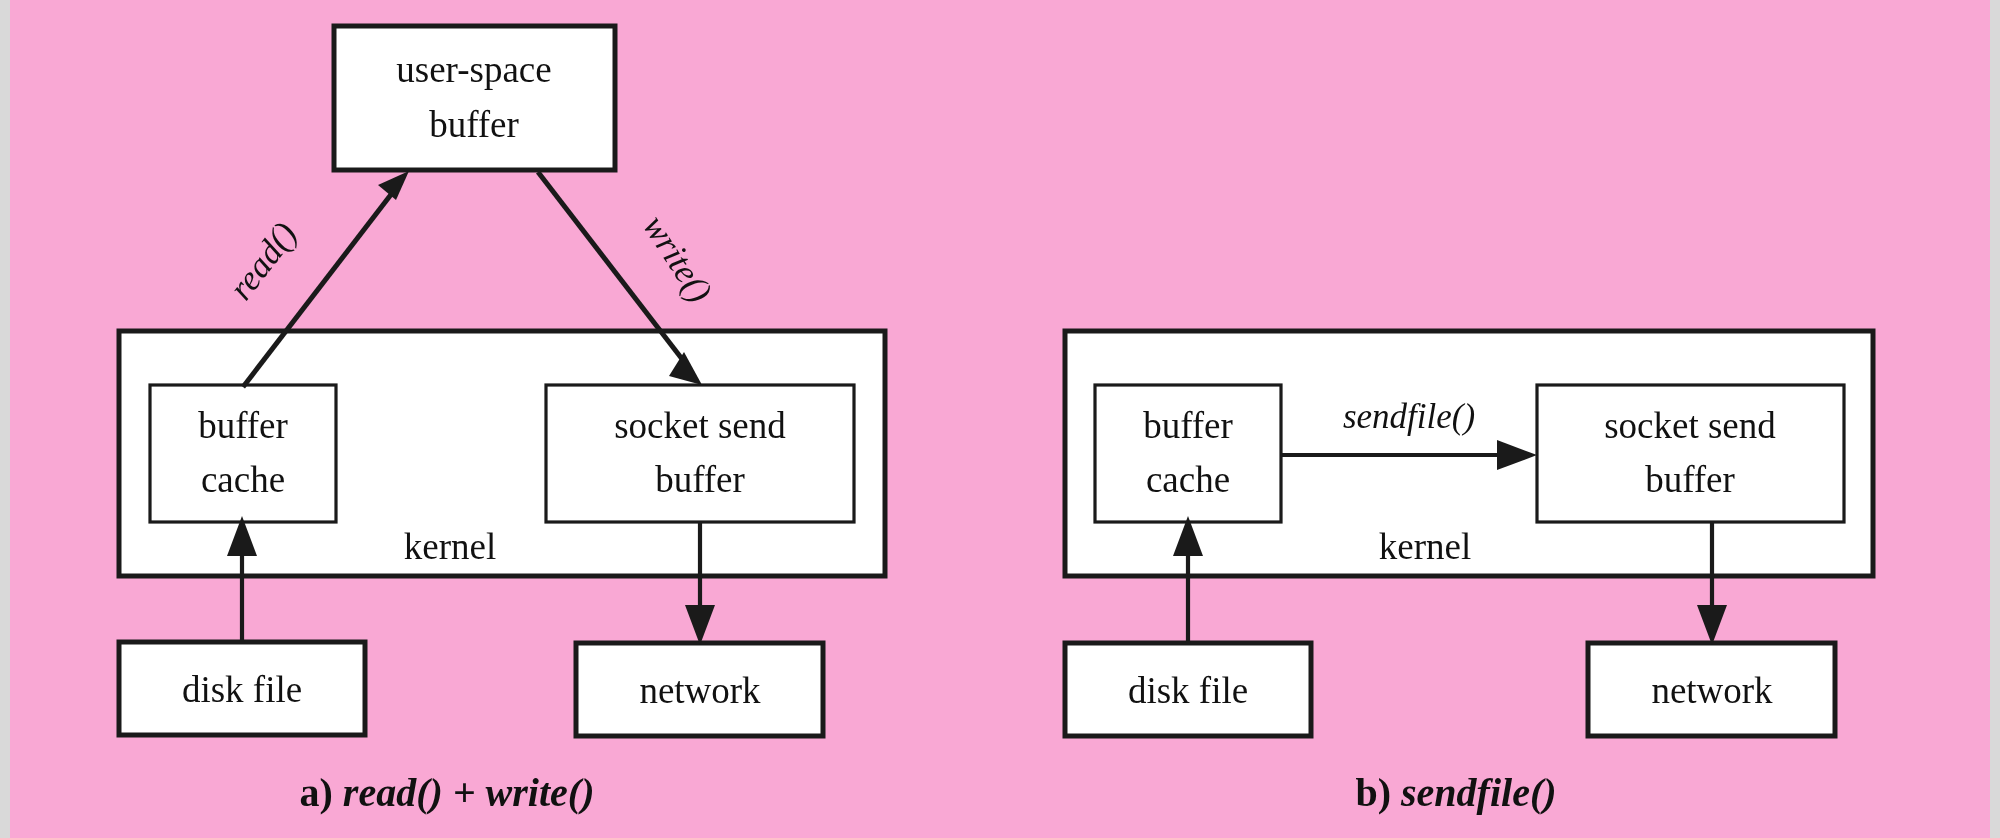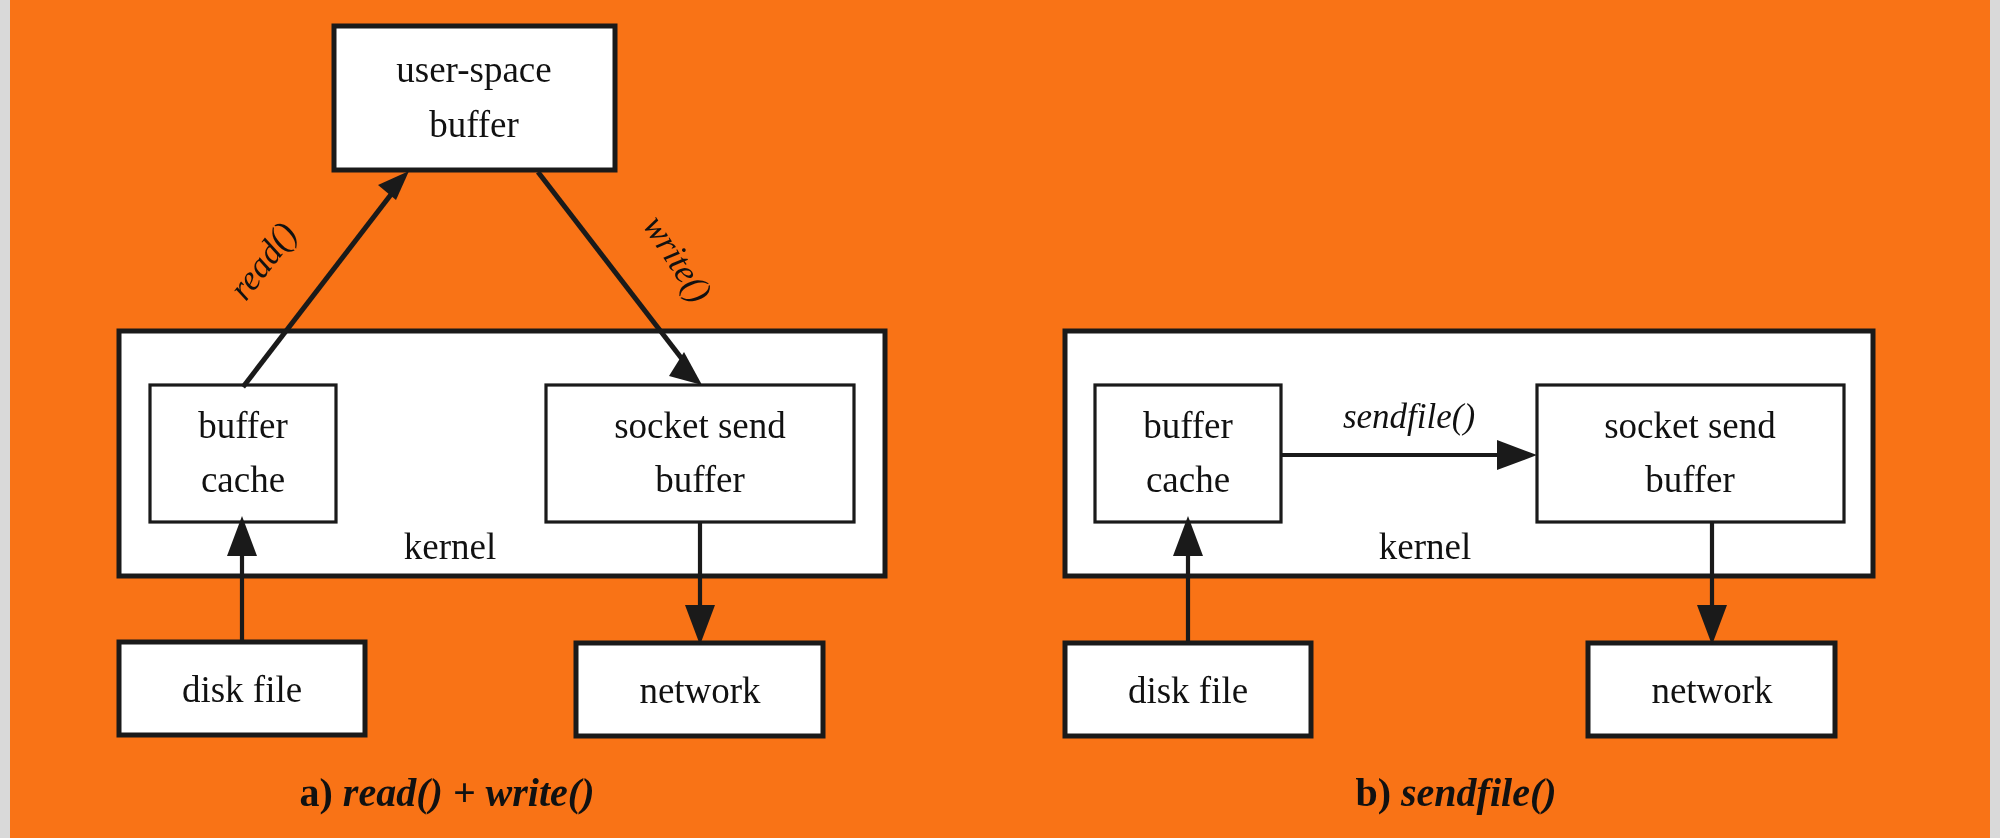--- a/index.html
+++ b/index.html
@@ -4,21 +4,21 @@
 <style>
   html, body {
     margin: 0;
     padding: 0;
     background: #ffffff;
   }
   #page {
     position: relative;
     width: 2000px;
     height: 838px;
-    background: #f97316;
+    background: #f9a8d4;
     overflow: hidden;
     font-family: "Liberation Serif", "DejaVu Serif", serif;
   }
   .edge-shade {
     position: absolute;
     top: 0;
     height: 838px;
     width: 10px;
     background: #d9d9d9;
   }

